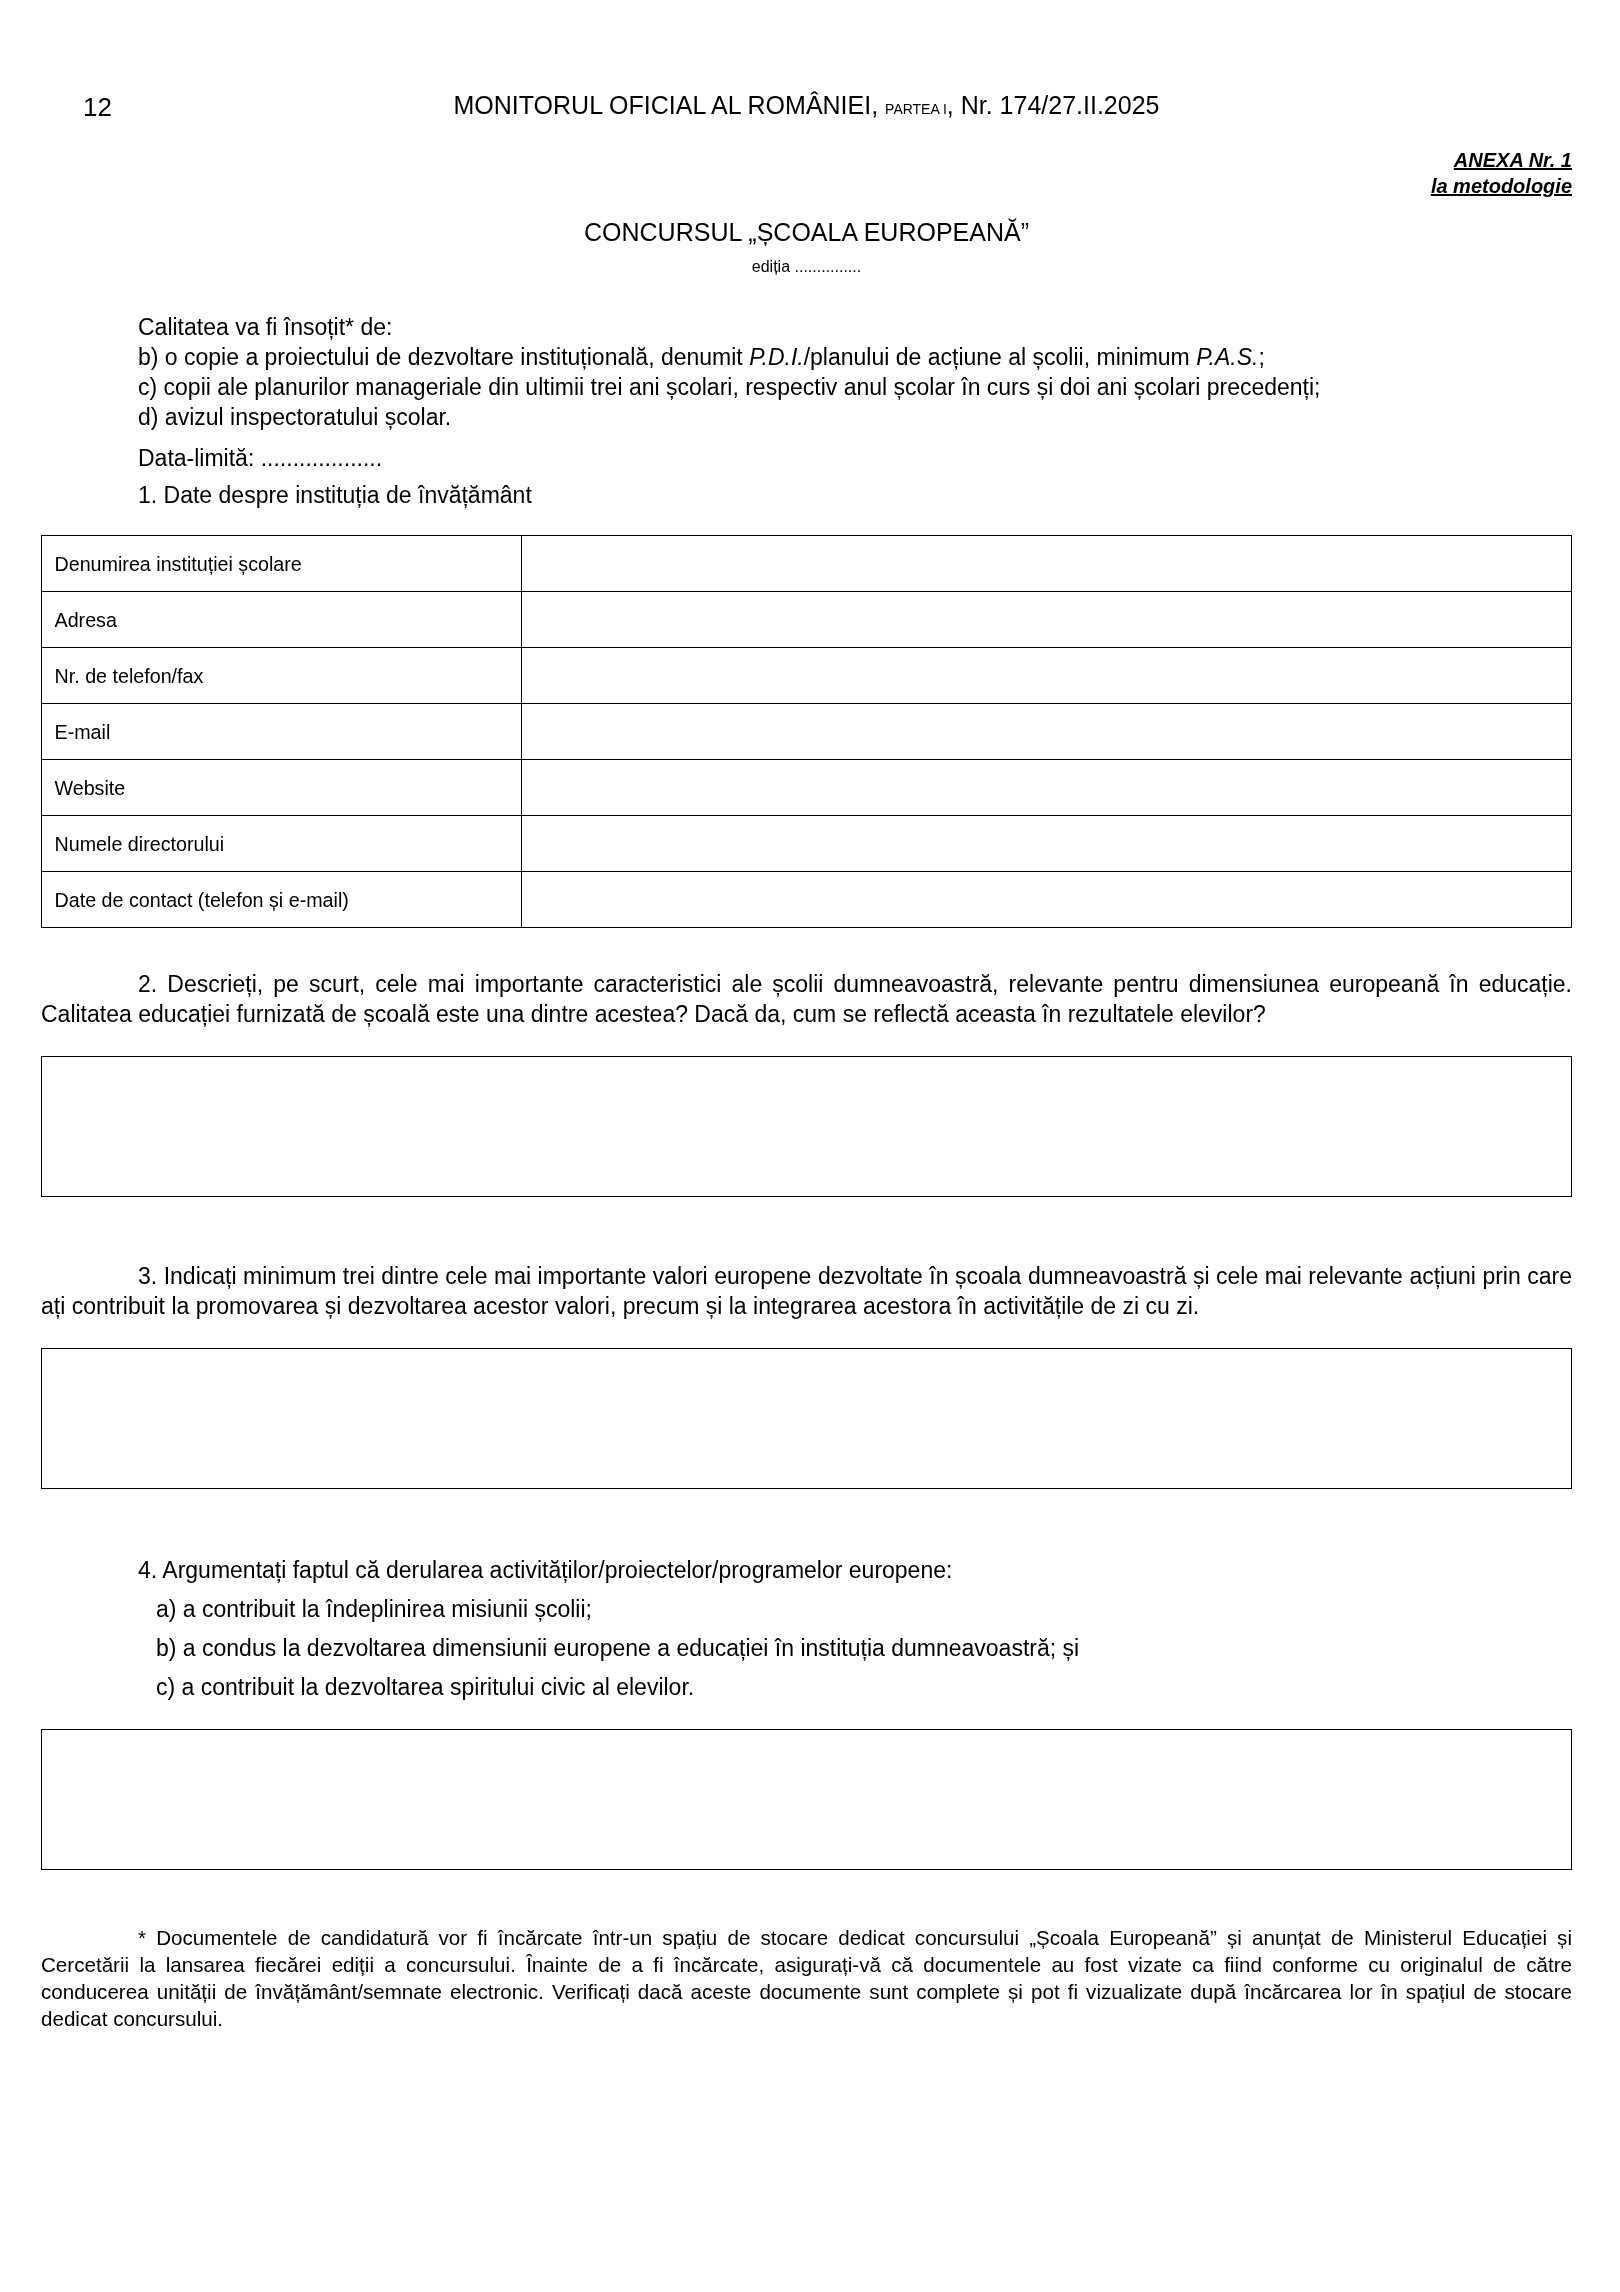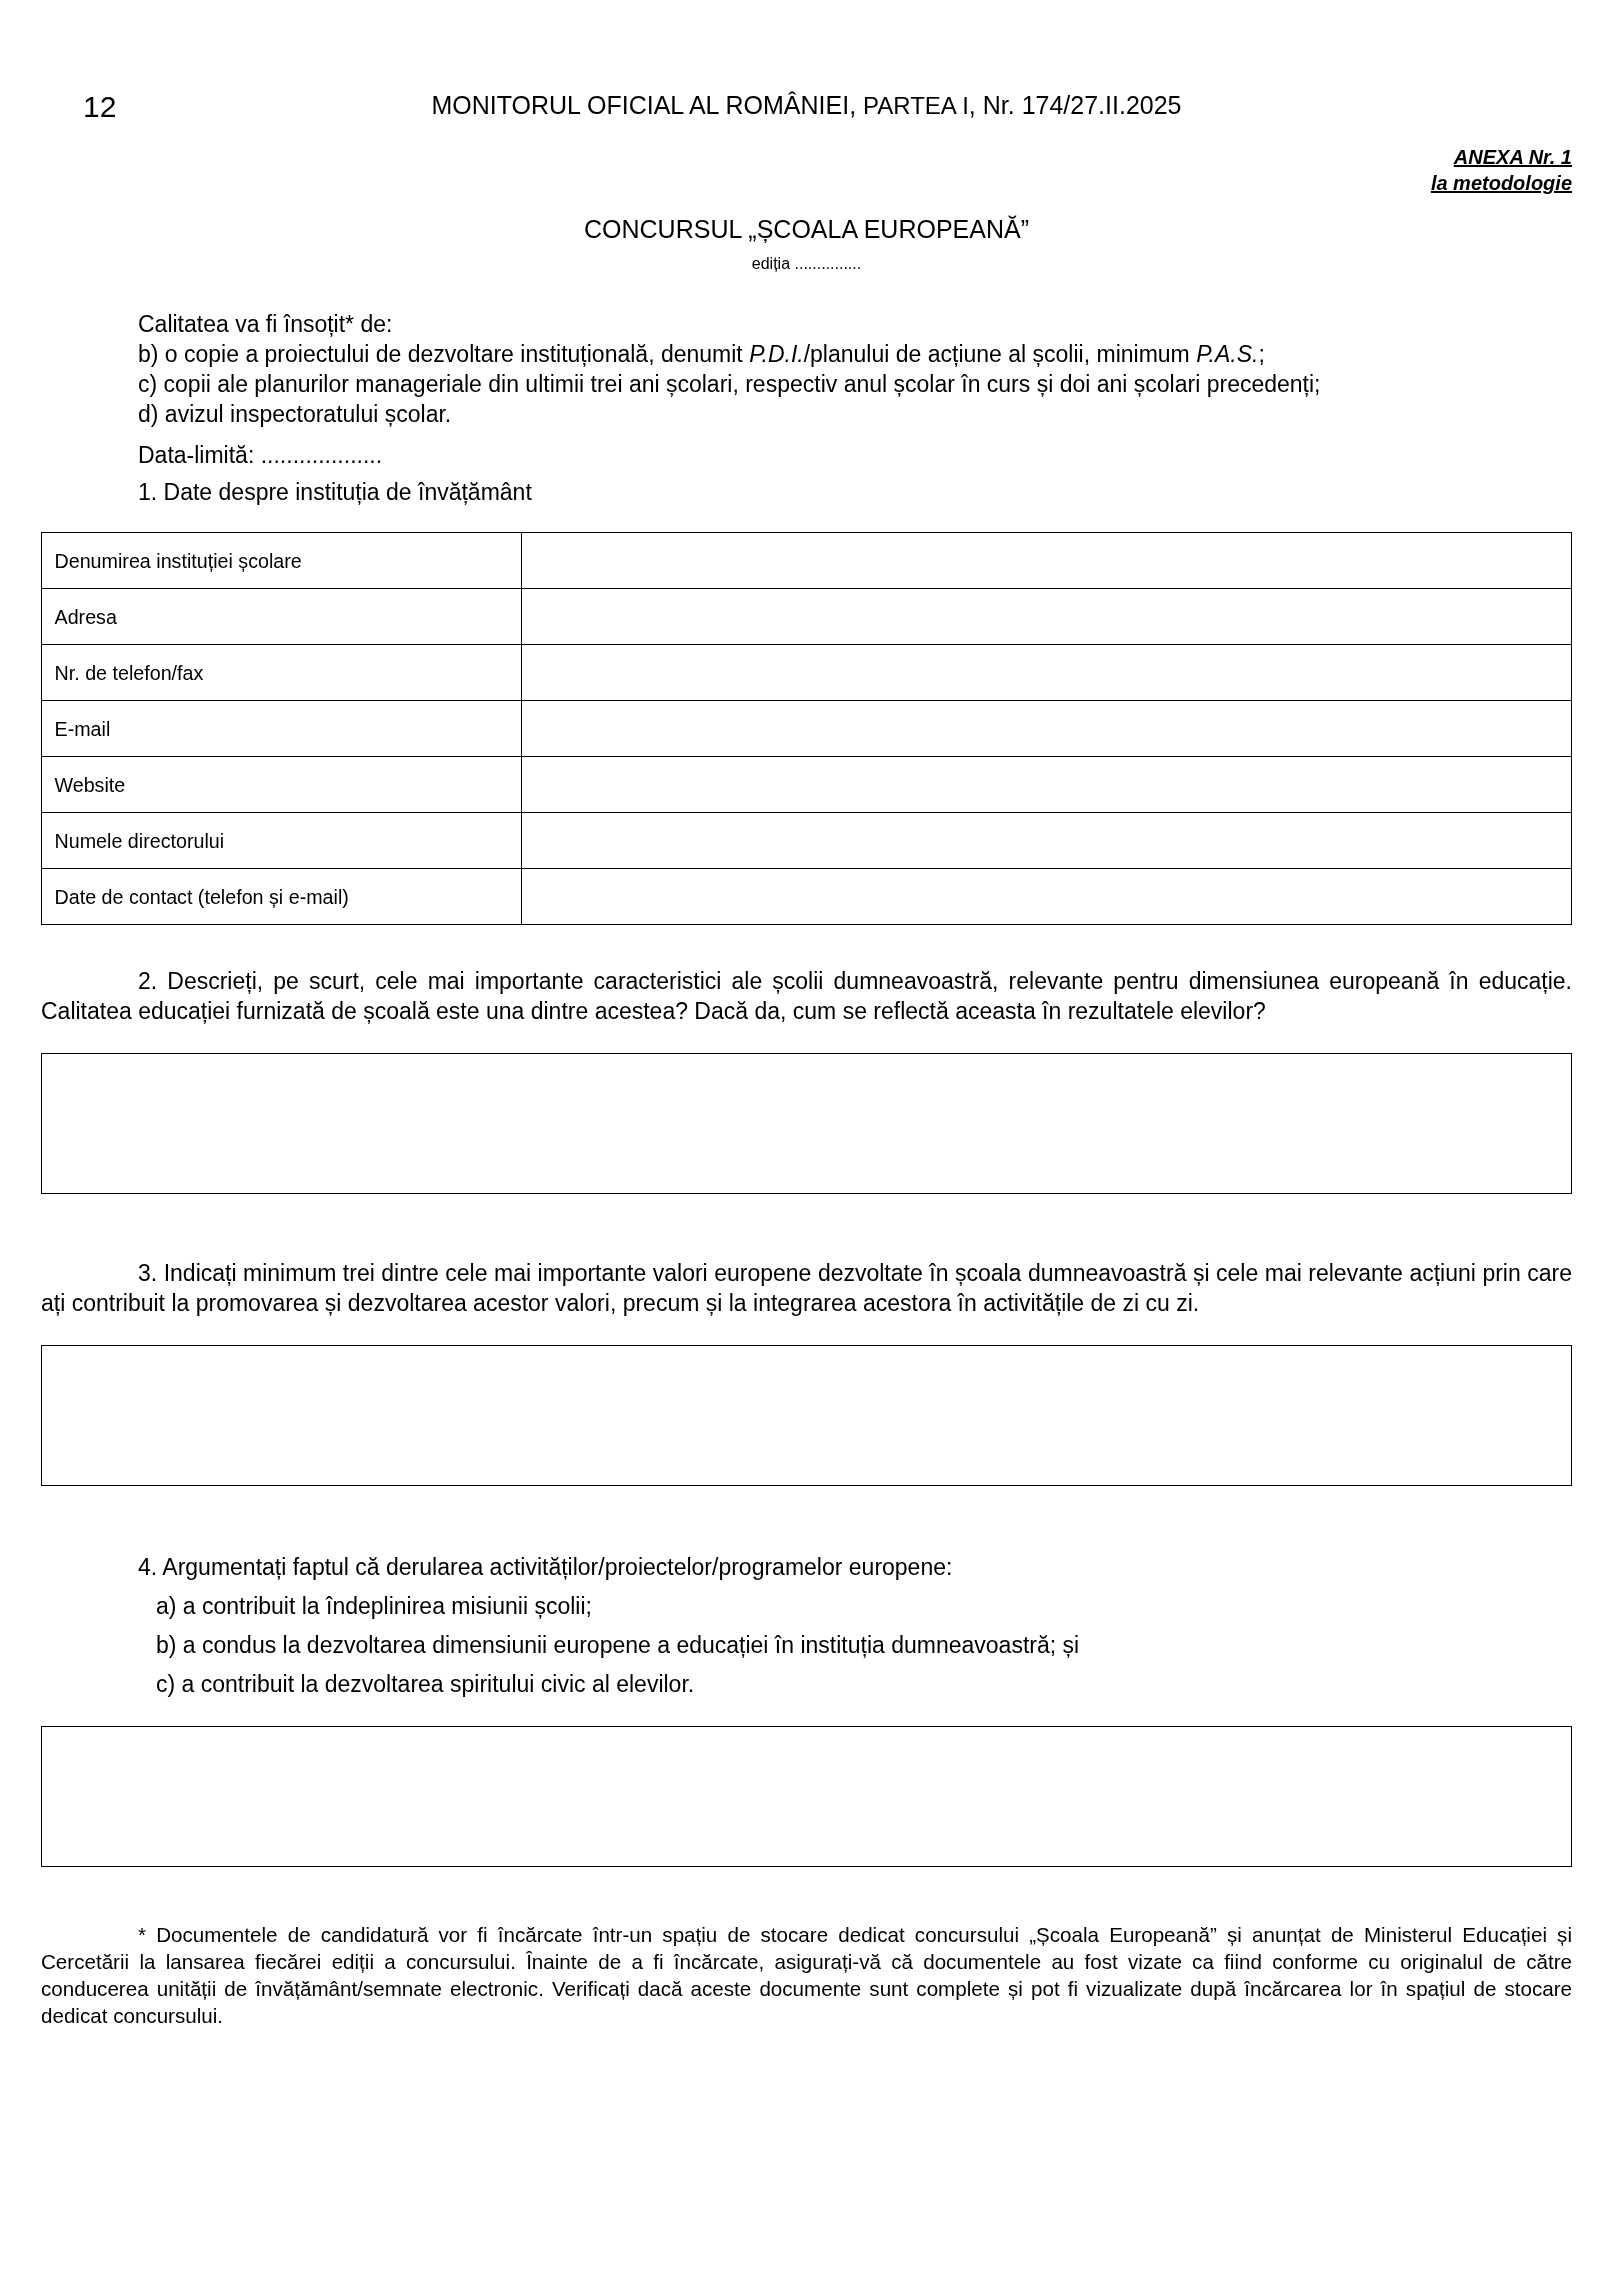--- a/index.html
+++ b/index.html
@@ -14,30 +14,30 @@
     font-family: "Liberation Sans", sans-serif;
     font-size: 23px;
     line-height: 30px;
     padding: 90px 48px 0 41px;
     overflow: hidden;
   }
   .page-number {
     position: absolute;
     left: 83px;
     top: 92px;
-    font-size: 30px;
+    font-size: 26px;
   }
   .journal-header {
     text-align: center;
     font-size: 25px;
     line-height: 30px;
     white-space: nowrap;
   }
   .journal-header .partea {
-    font-size: 24px;
+    font-size: 14px;
   }
   .annex {
     text-align: right;
     font-style: italic;
     font-weight: bold;
     font-size: 20px;
     line-height: 26px;
     margin-top: 23px;
   }
   .annex .annex-line { text-decoration: underline; }

